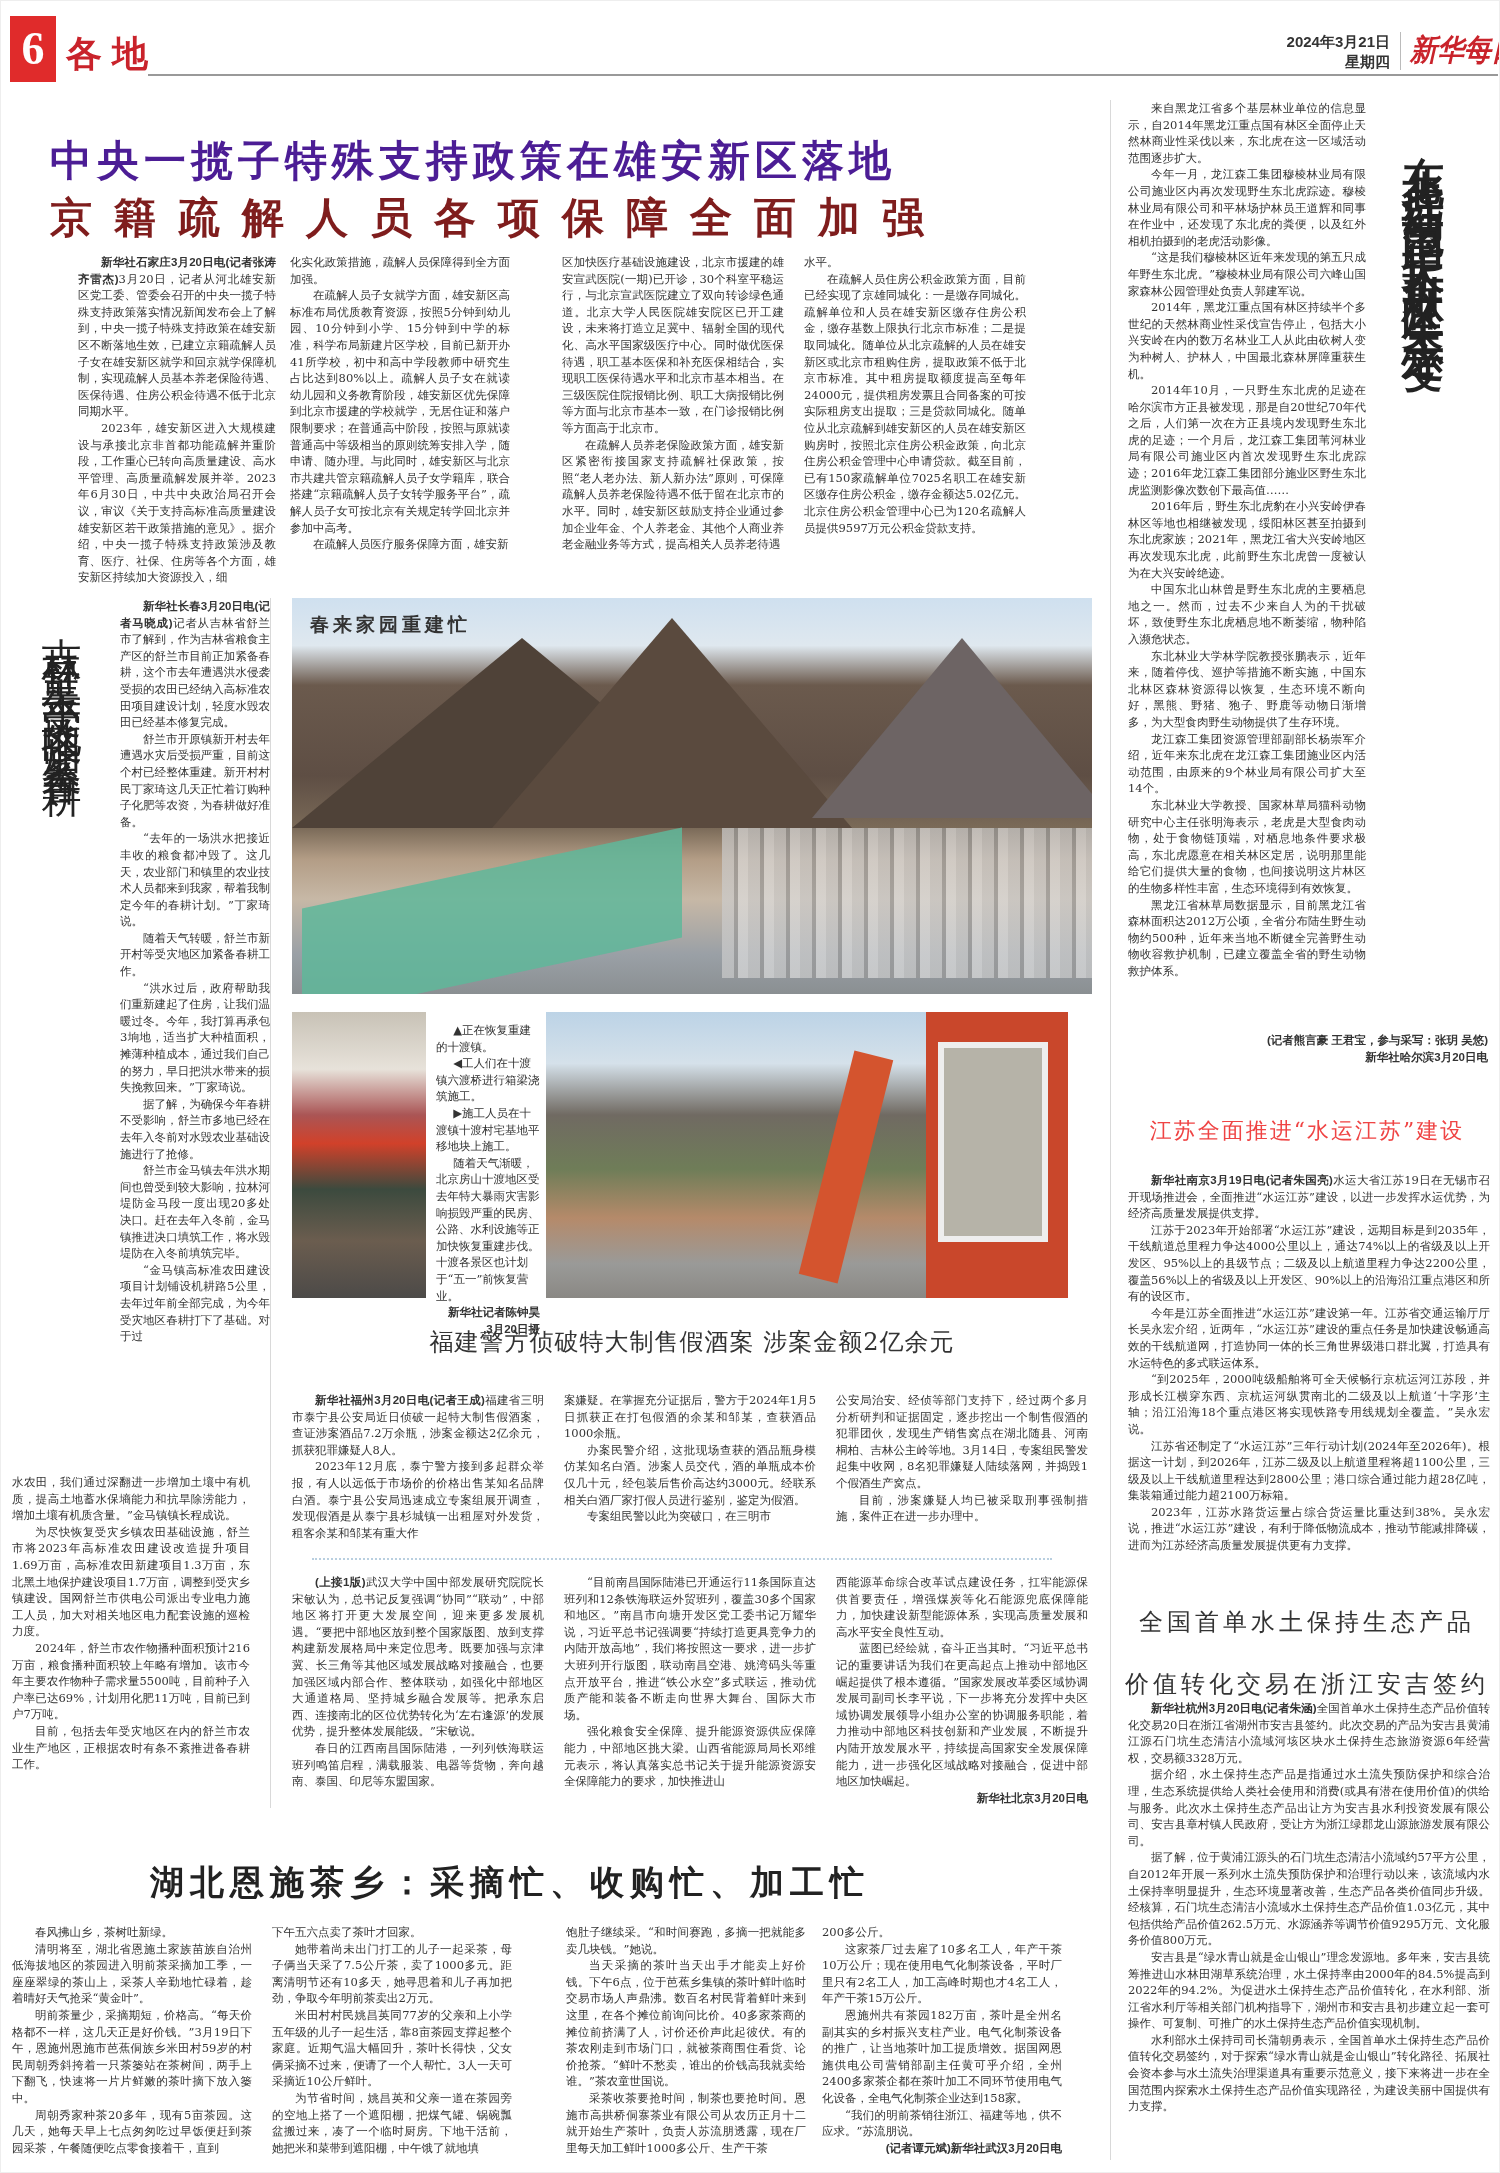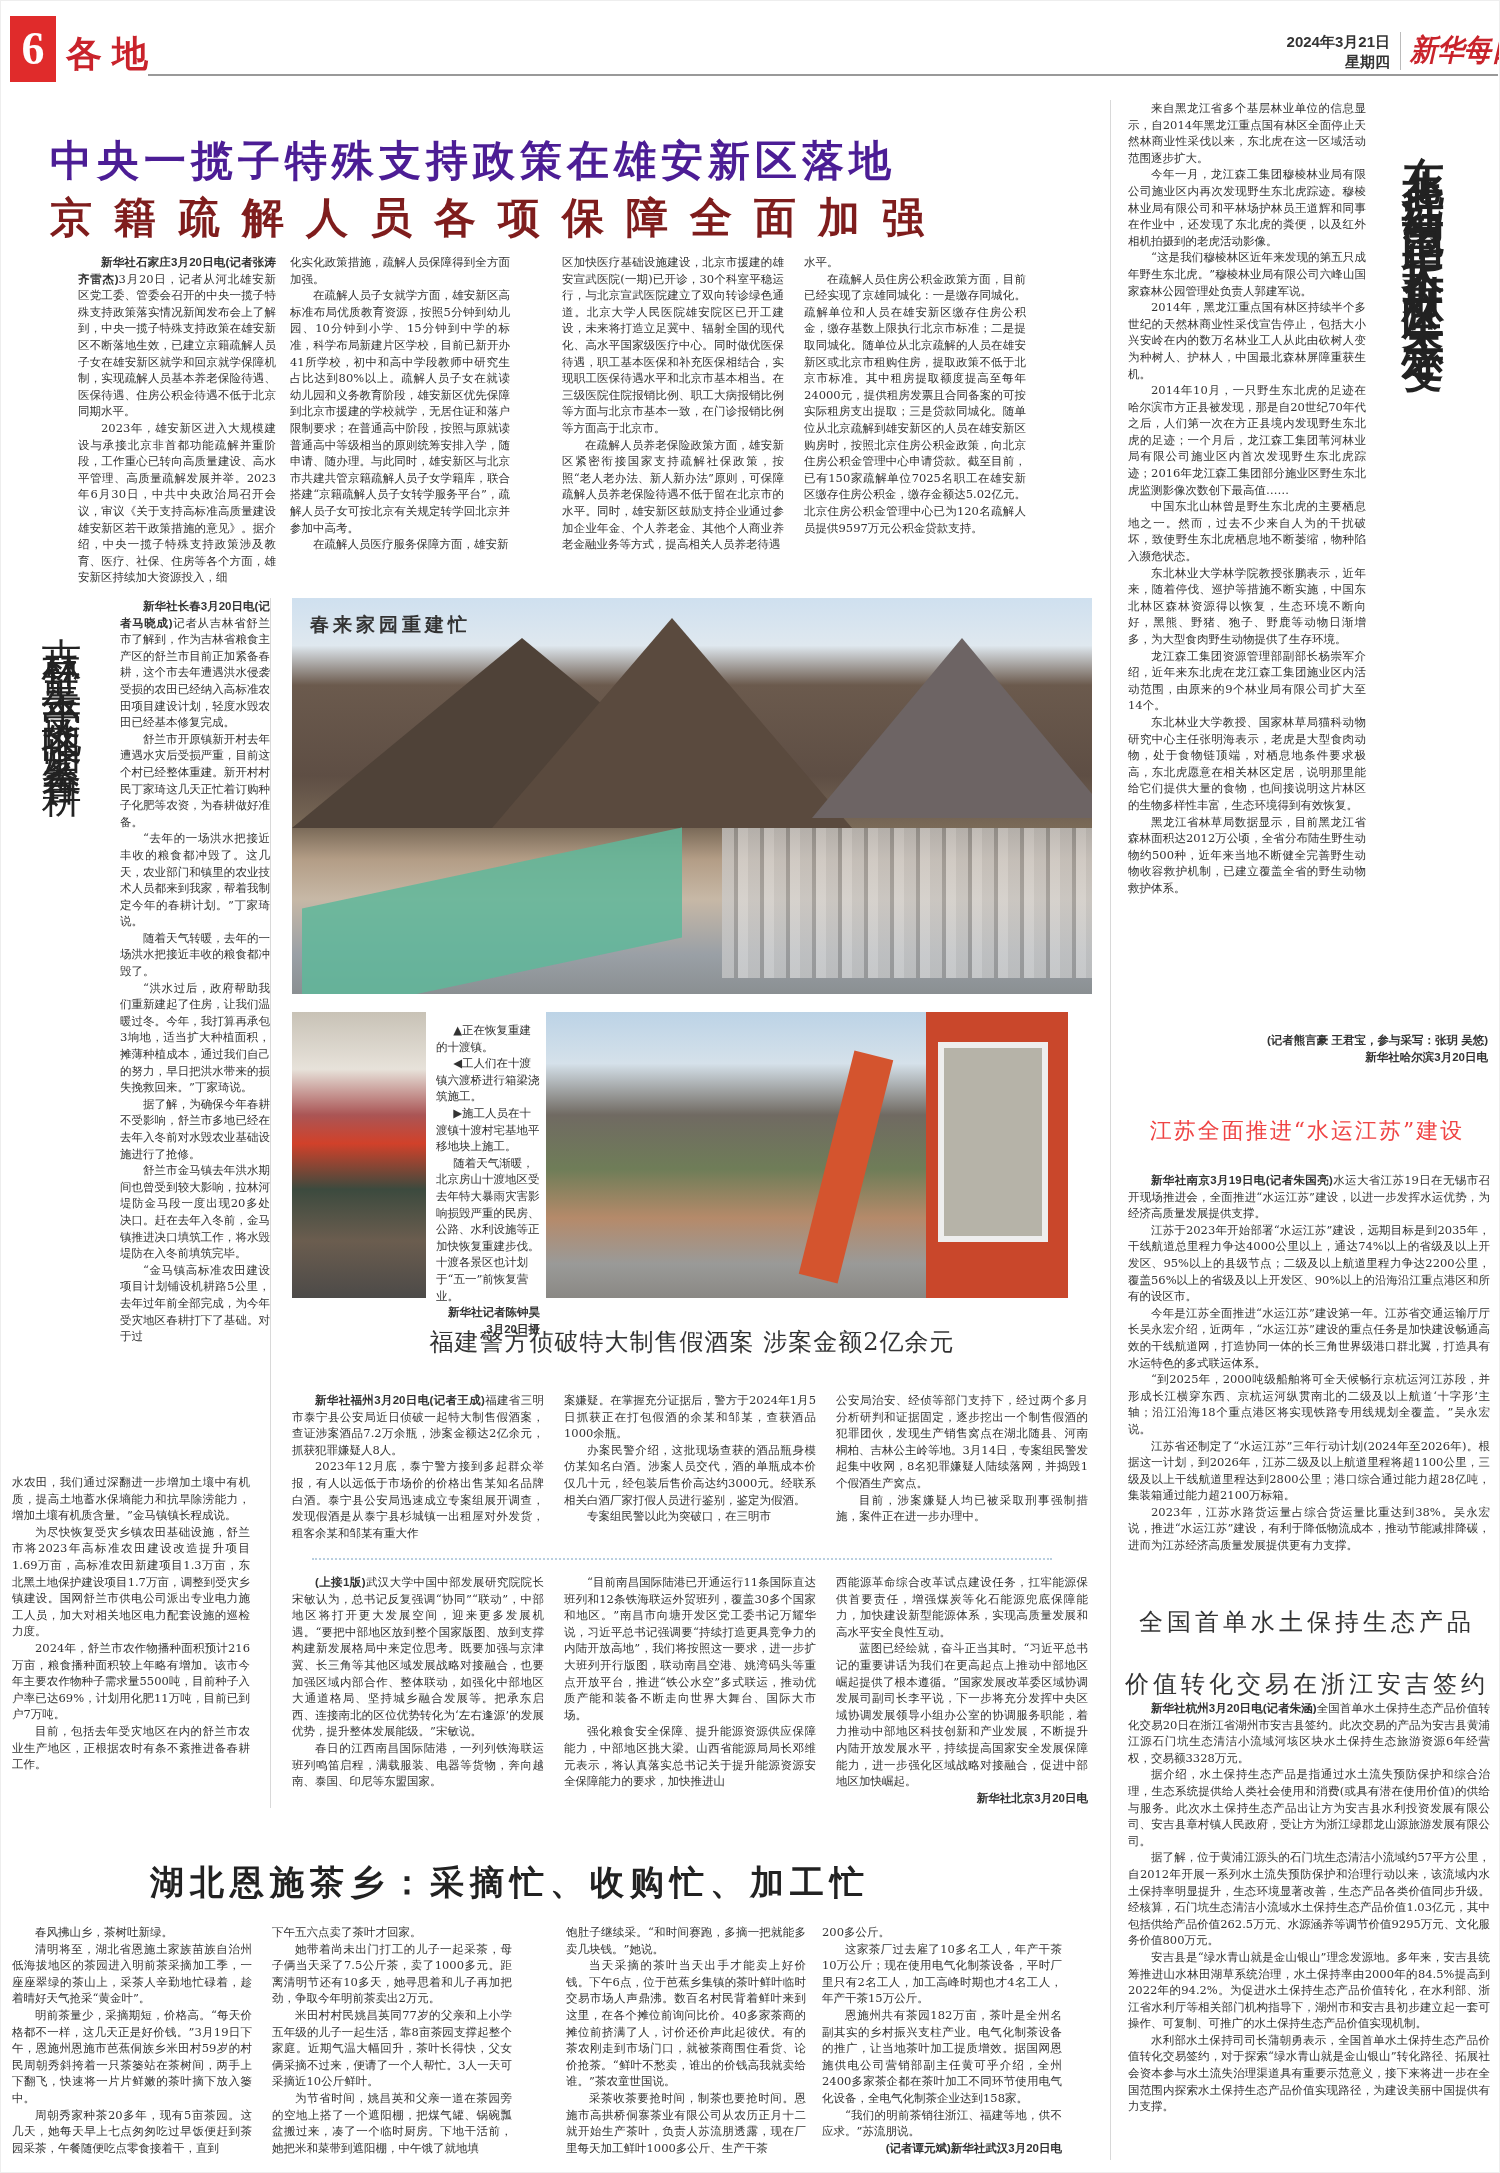--- a/index.html
+++ b/index.html
@@ -79,38 +79,39 @@
   <p style="text-indent:0">水平。</p>
   <p>在疏解人员住房公积金政策方面，目前已经实现了京雄同城化：一是缴存同城化。疏解单位和人员在雄安新区缴存住房公积金，缴存基数上限执行北京市标准；二是提取同城化。随单位从北京疏解的人员在雄安新区或北京市租购住房，提取政策不低于北京市标准。其中租房提取额度提高至每年24000元，提供租房发票且合同备案的可按实际租房支出提取；三是贷款同城化。随单位从北京疏解到雄安新区的人员在雄安新区购房时，按照北京住房公积金政策，向北京住房公积金管理中心申请贷款。截至目前，已有150家疏解单位7025名职工在雄安新区缴存住房公积金，缴存金额达5.02亿元。北京住房公积金管理中心已为120名疏解人员提供9597万元公积金贷款支持。</p>
 </div>
 
 <div class="abs col" style="left:1128px; top:100px; width:238px;">
   <p>来自黑龙江省多个基层林业单位的信息显示，自2014年黑龙江重点国有林区全面停止天然林商业性采伐以来，东北虎在这一区域活动范围逐步扩大。</p>
   <p>今年一月，龙江森工集团穆棱林业局有限公司施业区内再次发现野生东北虎踪迹。穆棱林业局有限公司和平林场护林员王道辉和同事在作业中，还发现了东北虎的粪便，以及红外相机拍摄到的老虎活动影像。</p>
   <p>“这是我们穆棱林区近年来发现的第五只成年野生东北虎。”穆棱林业局有限公司六峰山国家森林公园管理处负责人郭建军说。</p>
   <p>2014年，黑龙江重点国有林区持续半个多世纪的天然林商业性采伐宣告停止，包括大小兴安岭在内的数万名林业工人从此由砍树人变为种树人、护林人，中国最北森林屏障重获生机。</p>
   <p>2014年10月，一只野生东北虎的足迹在哈尔滨市方正县被发现，那是自20世纪70年代之后，人们第一次在方正县境内发现野生东北虎的足迹；一个月后，龙江森工集团苇河林业局有限公司施业区内首次发现野生东北虎踪迹；2016年龙江森工集团部分施业区野生东北虎监测影像次数创下最高值……</p>
+  <p>2016年后，野生东北虎豹在小兴安岭伊春林区等地也相继被发现，绥阳林区甚至拍摄到东北虎家族；2021年，黑龙江省大兴安岭地区再次发现东北虎，此前野生东北虎曾一度被认为在大兴安岭绝迹。</p>
   <p>中国东北山林曾是野生东北虎的主要栖息地之一。然而，过去不少来自人为的干扰破坏，致使野生东北虎栖息地不断萎缩，物种陷入濒危状态。</p>
   <p>东北林业大学林学院教授张鹏表示，近年来，随着停伐、巡护等措施不断实施，中国东北林区森林资源得以恢复，生态环境不断向好，黑熊、野猪、狍子、野鹿等动物日渐增多，为大型食肉野生动物提供了生存环境。</p>
   <p>龙江森工集团资源管理部副部长杨崇军介绍，近年来东北虎在龙江森工集团施业区内活动范围，由原来的9个林业局有限公司扩大至14个。</p>
   <p>东北林业大学教授、国家林草局猫科动物研究中心主任张明海表示，老虎是大型食肉动物，处于食物链顶端，对栖息地条件要求极高，东北虎愿意在相关林区定居，说明那里能给它们提供大量的食物，也间接说明这片林区的生物多样性丰富，生态环境得到有效恢复。</p>
   <p>黑龙江省林草局数据显示，目前黑龙江省森林面积达2012万公顷，全省分布陆生野生动物约500种，近年来当地不断健全完善野生动物收容救护机制，已建立覆盖全省的野生动物救护体系。</p>
 </div>
 <div class="abs col" style="left:1128px; top:1032px; width:360px; text-align:right;">
   <div class="dateline" style="font-weight:bold;">(记者熊言豪  王君宝，参与采写：张玥  吴悠)</div>
   <div class="sign-bold">新华社哈尔滨3月20日电</div>
 </div>
 <div class="abs vert-title" style="left:1402px; top:122px; height:920px;">东北虎活动范围扩大折射林区生态之变</div>
 
 <div class="abs vert-title-left" style="left:42px; top:606px; height:860px;">吉林舒兰去年受灾地区加紧备春耕</div>
 <div class="abs col" style="left:120px; top:598px; width:150px;">
   <p class="lead"><span class="dateline">新华社长春3月20日电(记者马晓成)</span><span>记者从吉林省舒兰市了解到，作为吉林省粮食主产区的舒兰市目前正加紧备春耕，这个市去年遭遇洪水侵袭受损的农田已经纳入高标准农田项目建设计划，轻度水毁农田已经基本修复完成。</span></p>
   <p>舒兰市开原镇新开村去年遭遇水灾后受损严重，目前这个村已经整体重建。新开村村民丁家琦这几天正忙着订购种子化肥等农资，为春耕做好准备。</p>
   <p>“去年的一场洪水把接近丰收的粮食都冲毁了。这几天，农业部门和镇里的农业技术人员都来到我家，帮着我制定今年的春耕计划。”丁家琦说。</p>
-  <p>随着天气转暖，去年的一场洪水把接近丰收的粮食都冲毁了。</p>
+  <p>随着天气转暖，舒兰市新开村等受灾地区加紧备春耕工作。</p>
   <p>“洪水过后，政府帮助我们重新建起了住房，让我们温暖过冬。今年，我打算再承包3垧地，适当扩大种植面积，摊薄种植成本，通过我们自己的努力，早日把洪水带来的损失挽救回来。”丁家琦说。</p>
   <p>据了解，为确保今年春耕不受影响，舒兰市多地已经在去年入冬前对水毁农业基础设施进行了抢修。</p>
   <p>舒兰市金马镇去年洪水期间也曾受到较大影响，拉林河堤防金马段一度出现20多处决口。赶在去年入冬前，金马镇推进决口填筑工作，将水毁堤防在入冬前填筑完毕。</p>
   <p>“金马镇高标准农田建设项目计划铺设机耕路5公里，去年过年前全部完成，为今年受灾地区春耕打下了基础。对于过</p>
 </div>
 <div class="abs col" style="left:12px; top:1474px; width:238px;">
   <p style="text-indent:0">水农田，我们通过深翻进一步增加土壤中有机质，提高土地蓄水保墒能力和抗旱除涝能力，增加土壤有机质含量。”金马镇镇长程成说。</p>
   <p>为尽快恢复受灾乡镇农田基础设施，舒兰市将2023年高标准农田建设改造提升项目1.69万亩，高标准农田新建项目1.3万亩，东北黑土地保护建设项目1.7万亩，调整到受灾乡镇建设。国网舒兰市供电公司派出专业电力施工人员，加大对相关地区电力配套设施的巡检力度。</p>
   <p>2024年，舒兰市农作物播种面积预计216万亩，粮食播种面积较上年略有增加。该市今年主要农作物种子需求量5500吨，目前种子入户率已达69%，计划用化肥11万吨，目前已到户7万吨。</p>
   <p>目前，包括去年受灾地区在内的舒兰市农业生产地区，正根据农时有条不紊推进备春耕工作。</p>

